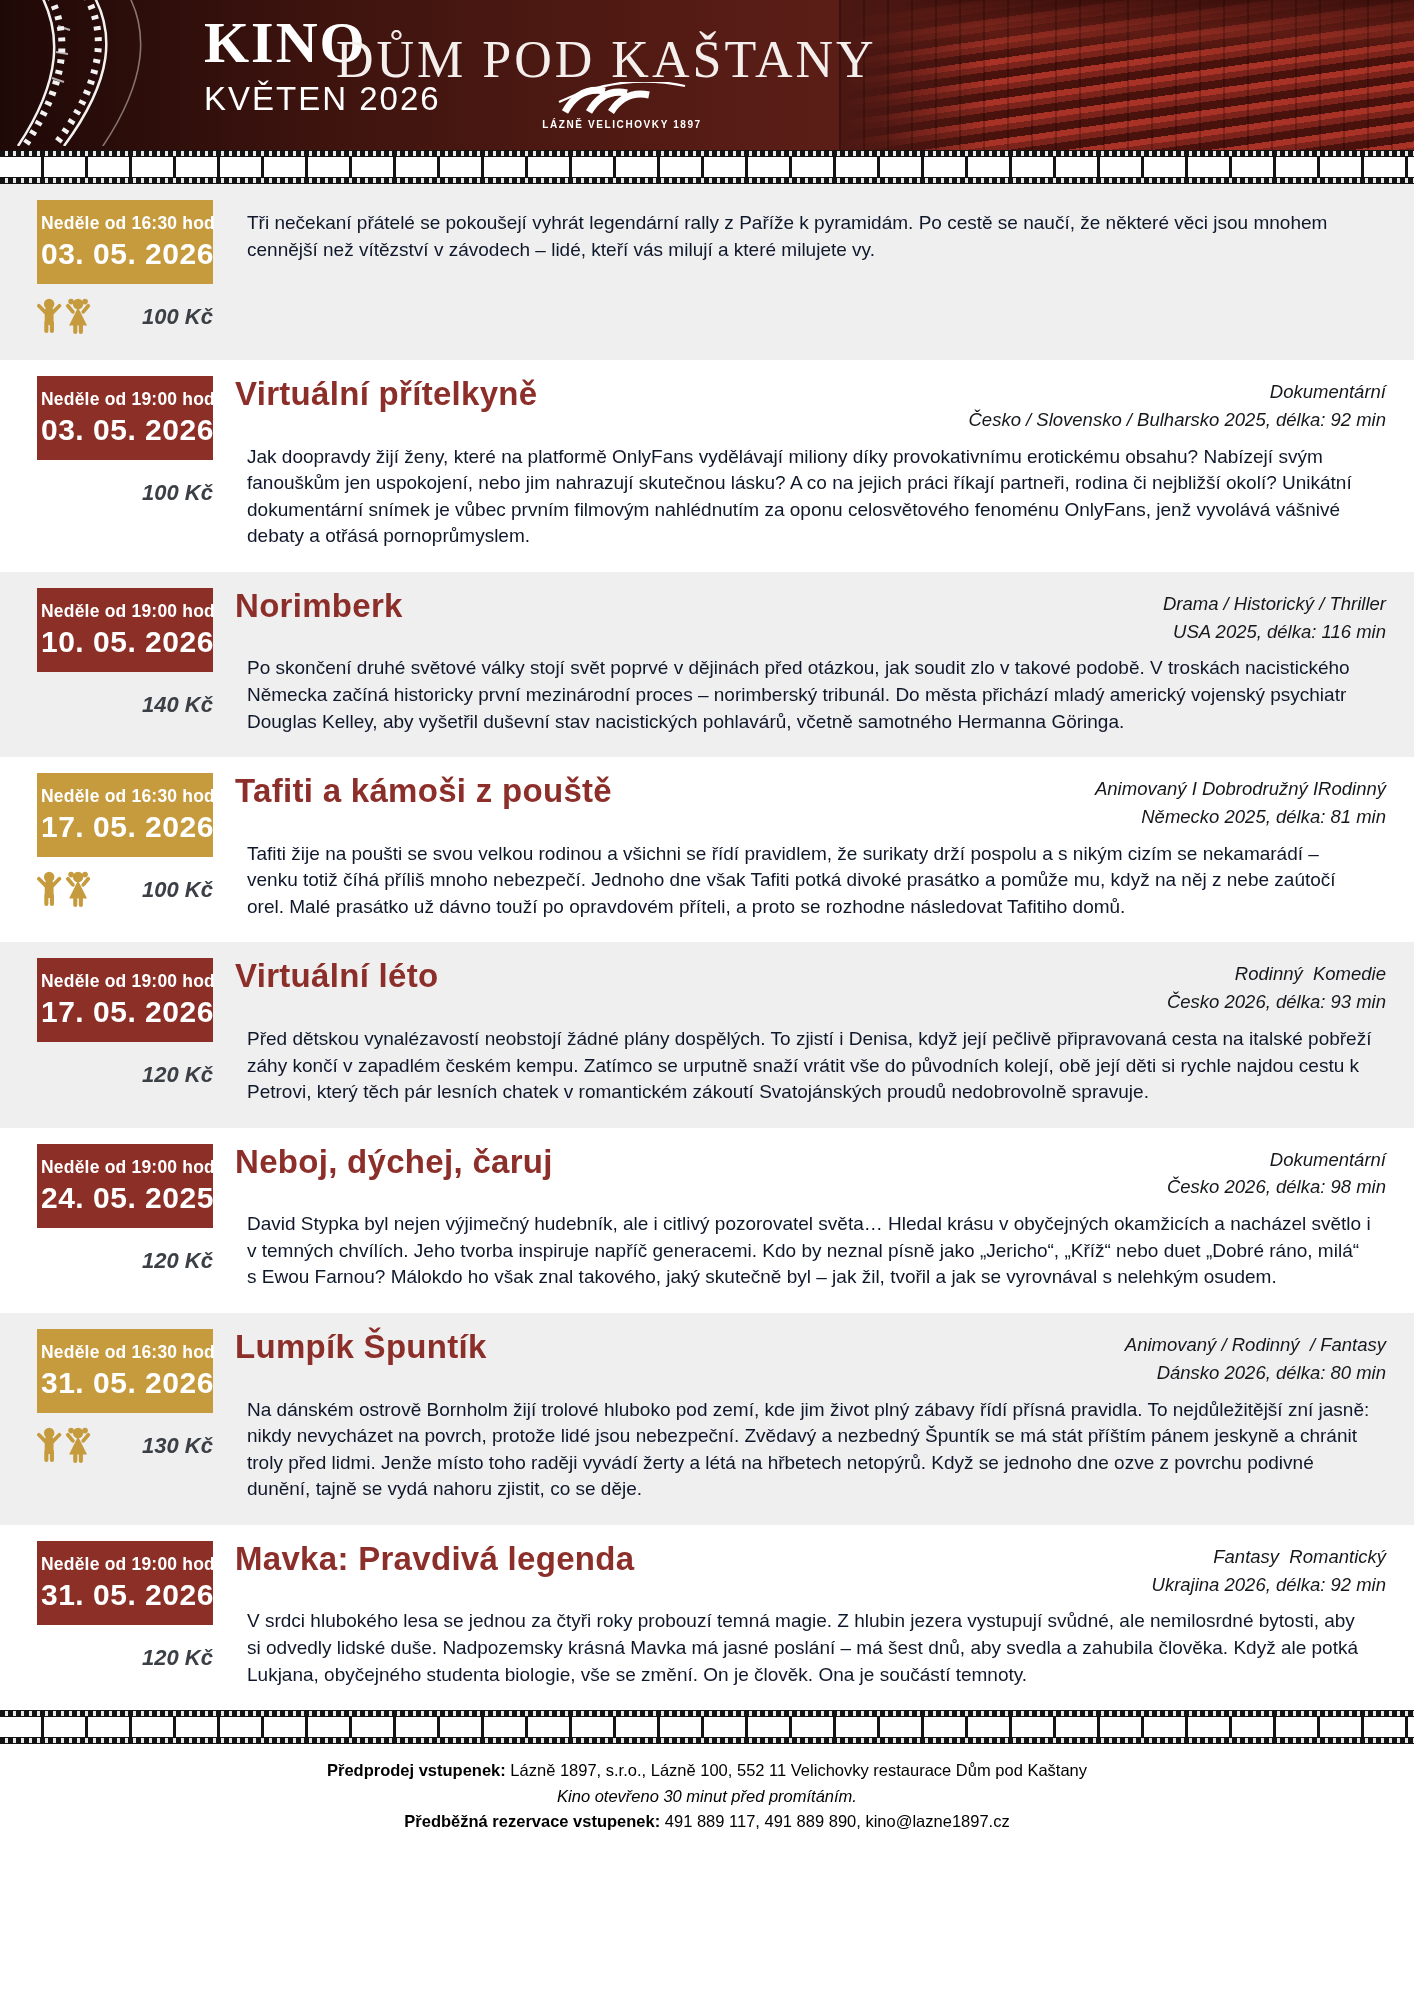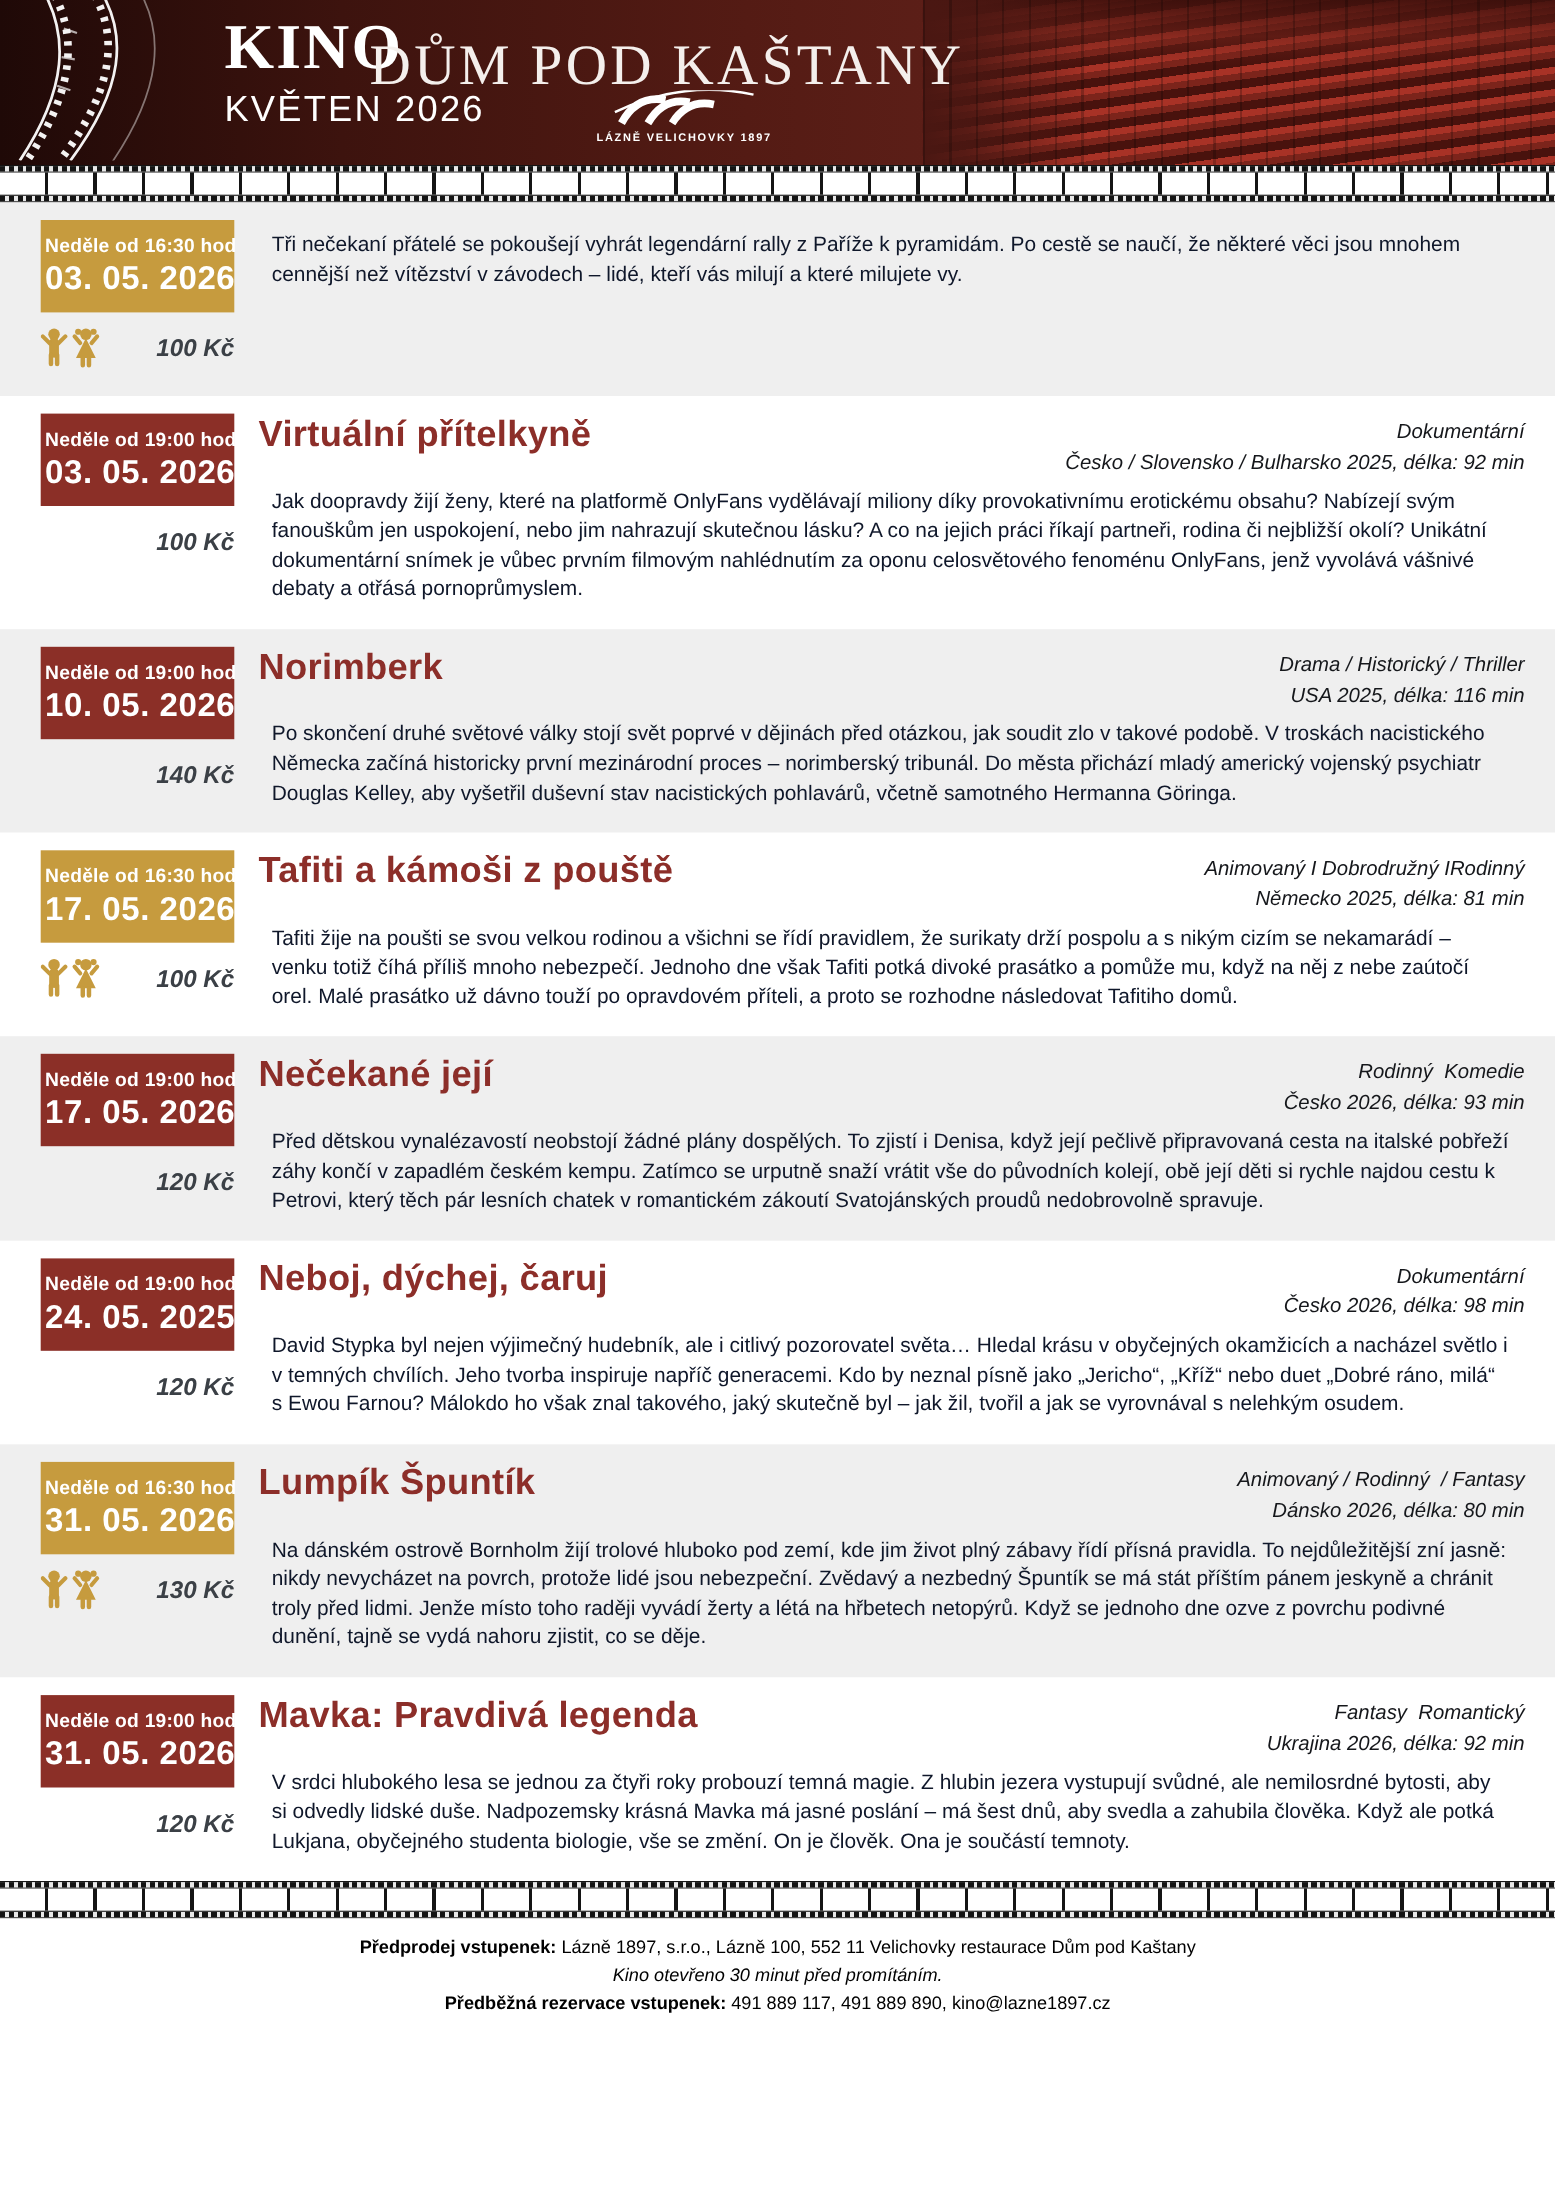--- a/index.html
+++ b/index.html
@@ -281,21 +281,21 @@
             <path d="M33 10 L38.5 16.5 M55 10 L49.5 16.5" stroke-width="4" stroke-linecap="round"></path>
             <path d="M44 14 L36 30 L52 30 Z" stroke-width="2"></path>
             <path d="M41 31 v7 M47 31 v7" stroke-width="4.4" stroke-linecap="round"></path>
           </g>
         </svg>
         <span class="price">120 Kč</span>
       </div>
     </div>
     <div class="main-col">
       <div class="head-line">
-        <h2 class="title">Nečekané její</h2>
+        <h2 class="title">Virtuální léto</h2>
         <div class="genre">
           <div>Rodinný&nbsp; Komedie</div>
           <div>Česko 2026, délka: 93 min</div>
         </div>
       </div>
       <p class="desc">Před dětskou vynalézavostí neobstojí žádné plány dospělých. To zjistí i Denisa, když její pečlivě připravovaná cesta na italské pobřeží záhy končí v zapadlém českém kempu. Zatímco se urputně snaží vrátit vše do původních kolejí, obě její děti si rychle najdou cestu k Petrovi, který těch pár lesních chatek v romantickém zákoutí Svatojánských proudů nedobrovolně spravuje.</p>
     </div>
   </section>
 
   <section class="movie-row bg-white">

